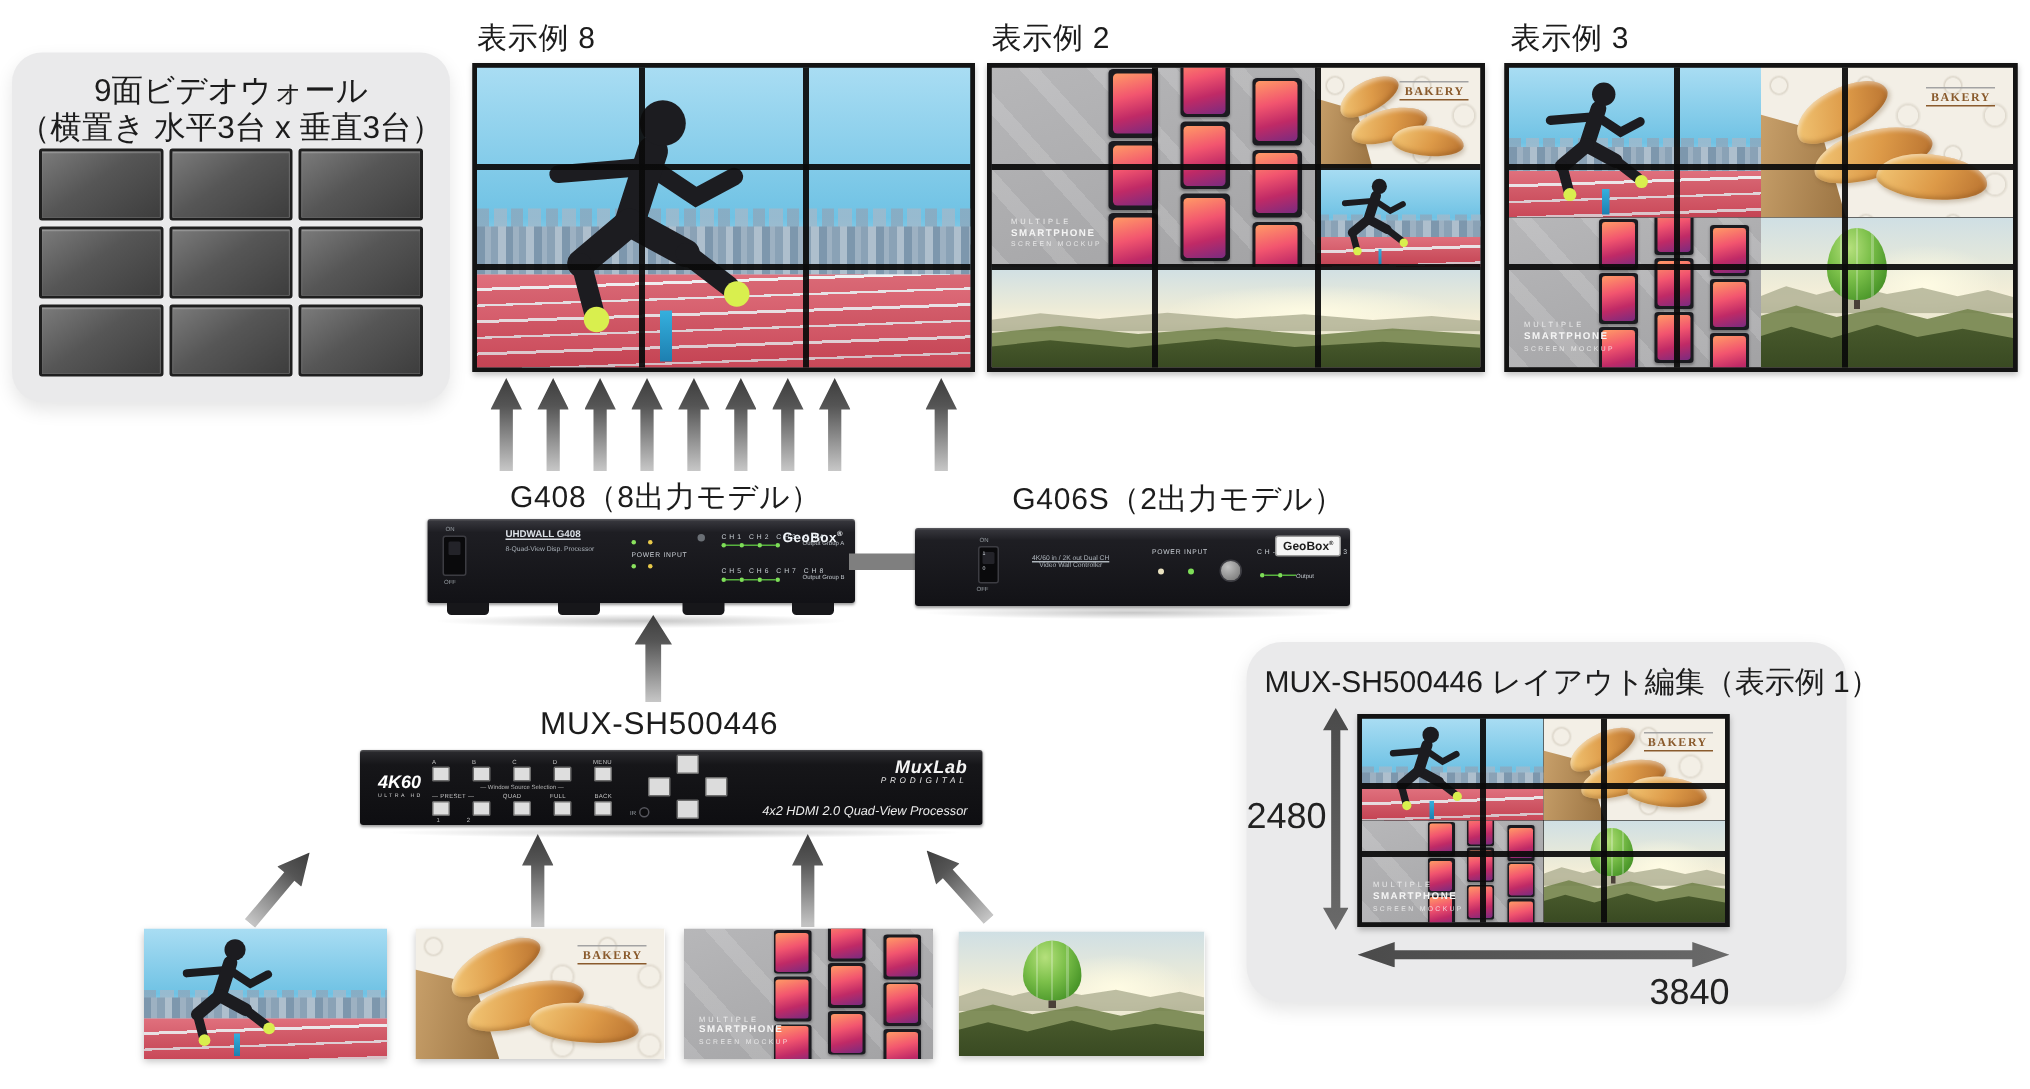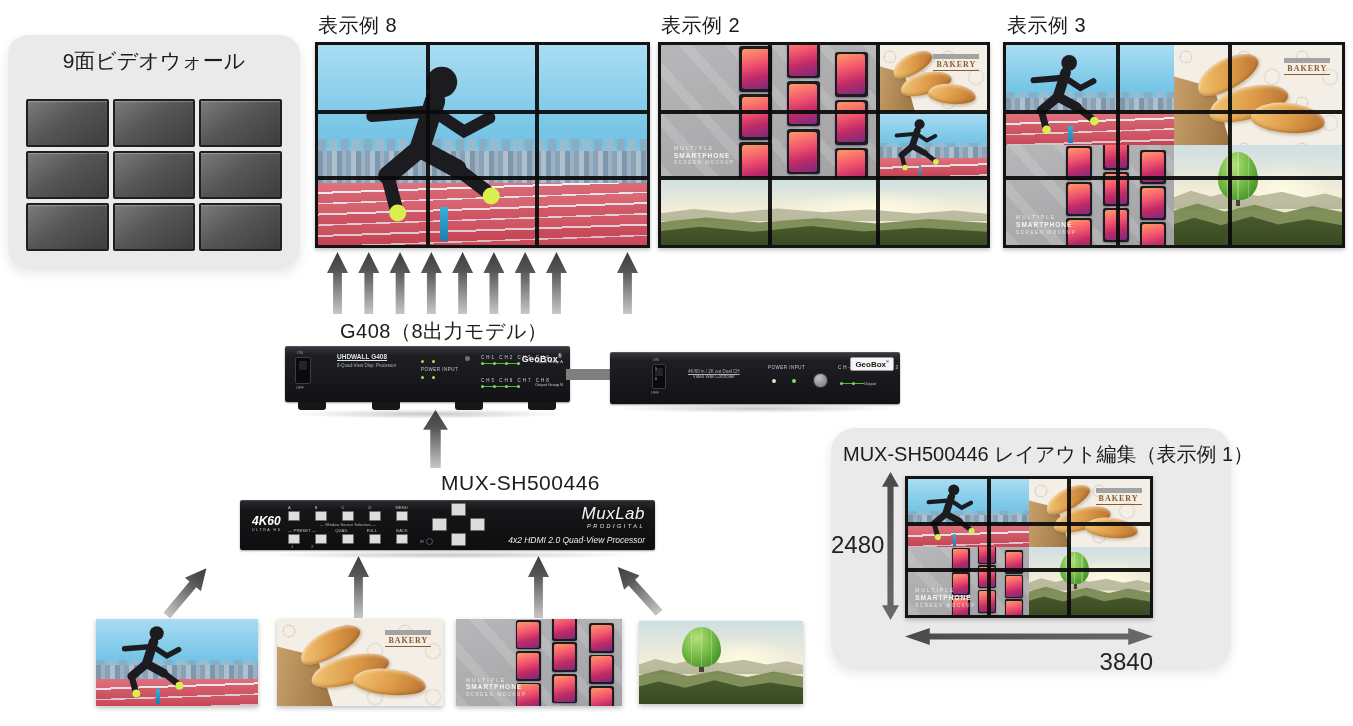--- a/index.html
+++ b/index.html
@@ -55,21 +55,21 @@
   .bag{position:absolute;left:-2%;top:26%;width:36%;height:76%;
     background:linear-gradient(100deg,#caa26c,#9a7342);clip-path:polygon(0 6%,72% 22%,100% 100%,0 100%)}
   .cro{position:absolute;background:linear-gradient(115deg,#f2c675 5%,#dd9a48 55%,#ba7431 95%);
     border-radius:48% 52% 55% 45%/60% 55% 45% 40%;
     box-shadow:inset 0 2px 3px rgba(255,255,255,.45),inset 0 -2px 3px rgba(120,70,20,.35),1px 2px 3px rgba(90,60,20,.25)}
   .c1{left:12%;top:14%;width:40%;height:30%;transform:rotate(-28deg)}
   .c2{left:20%;top:42%;width:48%;height:32%;transform:rotate(-14deg)}
   .c3{left:46%;top:58%;width:44%;height:30%;transform:rotate(6deg)}
   .bakery-brand{position:absolute;right:7%;top:13%;color:#8a5b2d;font-weight:bold;
     font-family:"Liberation Serif","DejaVu Serif",serif;font-size:8px;letter-spacing:1px;text-align:center;
-    border-top:5px solid #a3a3a3;border-bottom:1px solid #8a5b2d;padding:1px 3px}
+    border-top:1px solid #a3a3a3;border-bottom:1px solid #8a5b2d;padding:1px 3px}
   
   .sc-phones{background:linear-gradient(160deg,#b7b7b9,#a2a2a4)}
   .streaks{position:absolute;inset:0;opacity:.45;
     background:repeating-linear-gradient(48deg,rgba(255,255,255,.30) 0 10px,rgba(255,255,255,0) 10px 34px)}
   .ph{position:absolute;width:15%;height:34%;background:#1b1b20;border-radius:10%/6%;box-shadow:0 1px 2px rgba(0,0,0,.35)}
   .ph::after{content:"";position:absolute;left:7%;right:7%;top:6%;bottom:6%;border-radius:10%/7%;
     background:linear-gradient(165deg,#ff9a66 0%,#f2556f 38%,#c02a66 68%,#7a2b80 100%)}
   .p1{left:36%;top:1%}.p2{left:36%;top:37%}.p3{left:36%;top:73%}
   .p4{left:58%;top:-9%}.p5{left:58%;top:27%}.p6{left:58%;top:63%}
   .p7{left:80%;top:5%}.p8{left:80%;top:41%}.p9{left:80%;top:77%}
@@ -127,35 +127,36 @@
     padding:1px 4px;color:#1c1c1c;font-weight:bold;font-size:8px;white-space:nowrap}
   .geobox-badge sup{font-size:4px}
   
   .mx-badge-4k{font-size:12px;font-weight:900;color:#fff;font-style:italic;letter-spacing:0;line-height:1}
   .mx-badge-uhd{font-size:3.5px;letter-spacing:1.6px;color:#cfcfcf;margin-top:1px}
   .mx-btn{width:10px;height:8px;background:#dedede;border:1px solid #6d6d6d;border-radius:1px}
   .mx-lblrow{display:flex;justify-content:space-between;font-size:4px;color:#c4c4c4;letter-spacing:.2px}
   .mx-btnrow{display:flex;justify-content:space-between;margin-top:1px}
   .mx-caption{font-size:4px;color:#b5b5b5;text-align:center;margin-top:1px;white-space:nowrap}
   .dp{position:absolute;width:13px;height:11px;background:#dcdcdc;border:1px solid #6d6d6d;border-radius:1px}
-  .muxlogo{font-size:17px;font-weight:normal;font-style:italic;color:#f4f4f4;letter-spacing:.5px;line-height:1}
+  .muxlogo{font-size:12px;font-weight:bold;font-style:italic;color:#f4f4f4;letter-spacing:.5px;line-height:1}
   .muxsub{font-size:5.5px;letter-spacing:2.5px;color:#e2e2e2;font-style:italic;text-align:right;margin-top:1px}
   .muxprod{font-size:8.5px;font-style:italic;color:#ececec;white-space:nowrap}
 
   .src-photo{position:absolute;box-shadow:0 2px 5px rgba(0,0,0,.25)}
   .editor-title{font-size:20px;font-weight:500;white-space:nowrap}
   .dim-num{font-size:24px;color:#222;white-space:nowrap}
 </style>
 </head>
 <body>
 
 <div class="canvas">
 
   <div class="graybox" style="left:8px;top:35px;width:292px;height:233px">
     <div class="specbox-title" style="position:absolute;top:13px">9面ビデオウォール</div>
+    <div class="specbox-title" style="position:absolute;top:38px">（横置き 水平3台 x 垂直3台）</div>
     <div class="monitor-grid">
       <div class="monitor"></div>
       <div class="monitor"></div>
       <div class="monitor"></div>
       <div class="monitor"></div>
       <div class="monitor"></div>
       <div class="monitor"></div>
       <div class="monitor"></div>
       <div class="monitor"></div>
       <div class="monitor"></div>
@@ -335,20 +336,21 @@
     <div class="arr"></div>
     <div class="arr"></div>
     <div class="arr"></div>
     <div class="arr"></div>
     <div class="arr"></div>
   </div>
 
   <div class="arr" style="left:617px;top:252px"></div>
 
   <div class="abs lbl" style="left:340px;top:318px;width:250px;text-align:left">G408（8出力モデル）</div>
+  <div class="abs lbl" style="left:653px;top:319px;width:265px;text-align:center">G406S（2出力モデル）</div>
 
   <div class="device" style="left:285px;top:346px;width:285px;height:56px">
     <div class="micro" style="position:absolute;left:12px;top:4px;font-size:4px;color:#9aa0a6">ON</div>
     <div class="switch" style="left:10px;top:11px;width:14px;height:25px"></div>
     <div class="micro" style="position:absolute;left:11px;top:39px;font-size:4px;color:#9aa0a6">OFF</div>
     <div class="abs" style="left:52px;top:7px">
       <div class="micro" style="font-size:6.5px;font-weight:bold;text-decoration:underline;color:#dde2e8">UHDWALL G408</div>
       <div class="micro" style="font-size:4.5px;margin-top:3px;color:#a9b0b8">8-Quad-View Disp. Processor</div>
     </div>
     <div class="abs" style="left:136px;top:14px">
@@ -422,21 +424,21 @@
           <span class="dline"></span>
         <span class="outlbl">Output</span>
       </div>
     </div>
     <div class="geobox-badge" style="right:6px;top:5px"><span>GeoBox</span><sup>®</sup></div>
   </div>
   <div class="dev-shadow" style="left:610px;top:404px;width:290px;height:9px"></div>
 
   <div class="arr" style="left:423px;top:410px;width:25px;height:58px"></div>
 
-  <div class="abs lbl" style="left:360px;top:471px;width:240px;text-align:right;font-size:21px">MUX-SH500446</div>
+  <div class="abs lbl" style="left:360px;top:471px;width:240px;text-align:left;font-size:21px">MUX-SH500446</div>
 
   <div class="device" style="left:240px;top:500px;width:415px;height:50px;background:linear-gradient(#2c2c30 0%,#161619 20%,#0e0e11 100%)">
     <div class="abs" style="left:12px;top:15px;">
       <div class="mx-badge-4k">4K60</div>
       <div class="mx-badge-uhd">ULTRA HD</div>
     </div>
     <div class="abs" style="left:48px;top:5px;width:120px">
       <div class="mx-lblrow">
         <span>A</span>
         <span>B</span>

